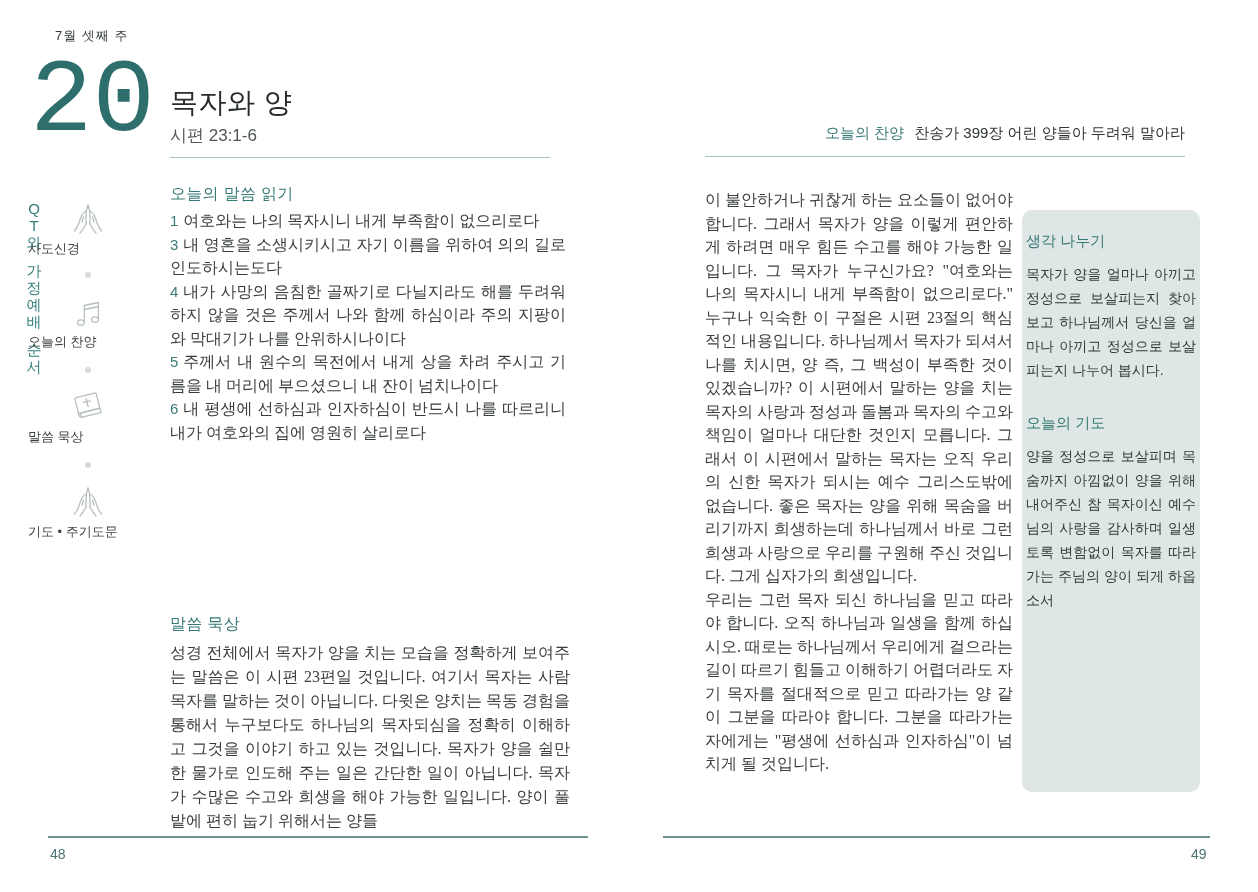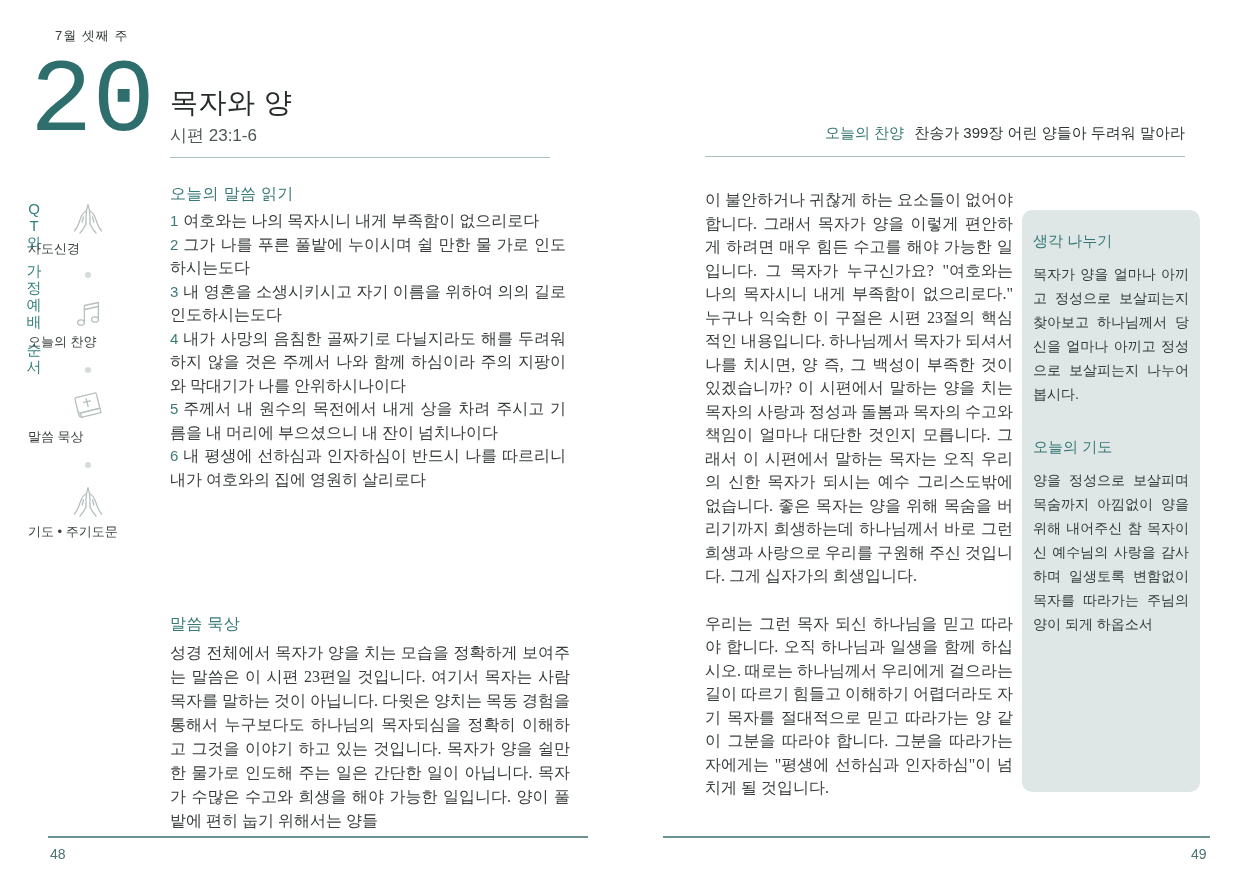--- a/index.html
+++ b/index.html
@@ -55,25 +55,25 @@
   
   .praise-line { left: 705px; top: 124px; width: 480px; text-align: right; font-size: 15px; }
   .praise-label { color: #377976; margin-right: 10px; }
   .praise-value { color: #2f3434; }
   .right-divider { left: 705px; top: 156px; width: 480px; height: 1px; background: #a9c3c1; }
 
   
   .right-col { left: 705px; top: 188px; width: 308px; }
   .right-col p { font-family: "Liberation Serif", serif; font-size: 16px; line-height: 23.5px;
     color: #3a3e3e; text-align: justify; word-break: break-all; }
-  .right-col p + p { margin-top: 24px; }
+  .right-col p + p { }
 
   
   .side-box { left: 1022px; top: 210px; width: 178px; height: 582px;
-    background: #dee7e6; border-radius: 10px; padding: 22px 11px; }
+    background: #dee7e6; border-radius: 10px; padding: 22px 4px; }
   .box-heading { font-size: 15px; color: #377976; font-weight: 500; }
   .box-text { margin-top: 11px; font-size: 14px; line-height: 24px; color: #323a39;
     text-align: justify; word-break: break-all; }
   .box-heading.second { margin-top: 32px; }
 
   
   .footer-line { height: 1.5px; background: #6b9391; }
   .footer-line-left { left: 48px; top: 836px; width: 540px; }
   .footer-line-right { left: 663px; top: 836px; width: 547px; }
   .page-num { top: 846px; font-size: 14px; color: #4b7371; }
@@ -163,21 +163,20 @@
       <path d="M12.4 15 L11.2 20"></path>
       <path d="M21.6 15 L22.8 20"></path>
     </svg>
   </div>
   <div class="rail-label">기도 • 주기도문</div>
 </div>
 
 <div class="abs section-heading reading-heading">오늘의 말씀 읽기</div>
 <div class="abs verses" id="verses">
     <div class="verse"><span class="vnum">1</span><span>여호와는 나의 목자시니 내게 부족함이 없으리로다</span></div>
-    <div class="verse"><span class="vnum">2</span><span>그가 나를 푸른 풀밭에 누이시며 쉴 만한 물 가로 인도하시는도다</span></div>
     <div class="verse"><span class="vnum">3</span><span>내 영혼을 소생시키시고 자기 이름을 위하여 의의 길로 인도하시는도다</span></div>
     <div class="verse"><span class="vnum">4</span><span>내가 사망의 음침한 골짜기로 다닐지라도 해를 두려워하지 않을 것은 주께서 나와 함께 하심이라 주의 지팡이와 막대기가 나를 안위하시나이다</span></div>
     <div class="verse"><span class="vnum">5</span><span>주께서 내 원수의 목전에서 내게 상을 차려 주시고 기름을 내 머리에 부으셨으니 내 잔이 넘치나이다</span></div>
     <div class="verse"><span class="vnum">6</span><span>내 평생에 선하심과 인자하심이 반드시 나를 따르리니 내가 여호와의 집에 영원히 살리로다</span></div>
   </div>
 
 <div class="abs section-heading meditation-heading">말씀 묵상</div>
 <div class="abs meditation-body">성경 전체에서 목자가 양을 치는 모습을 정확하게 보여주는 말씀은 이 시편 23편일 것입니다. 여기서 목자는 사람 목자를 말하는 것이 아닙니다. 다윗은 양치는 목동 경험을 통해서 누구보다도 하나님의 목자되심을 정확히 이해하고 그것을 이야기 하고 있는 것입니다. 목자가 양을 쉴만한 물가로 인도해 주는 일은 간단한 일이 아닙니다. 목자가 수많은 수고와 희생을 해야 가능한 일입니다. 양이 풀밭에 편히 눕기 위해서는 양들</div>
 
 <div class="abs footer-line footer-line-left"></div>

